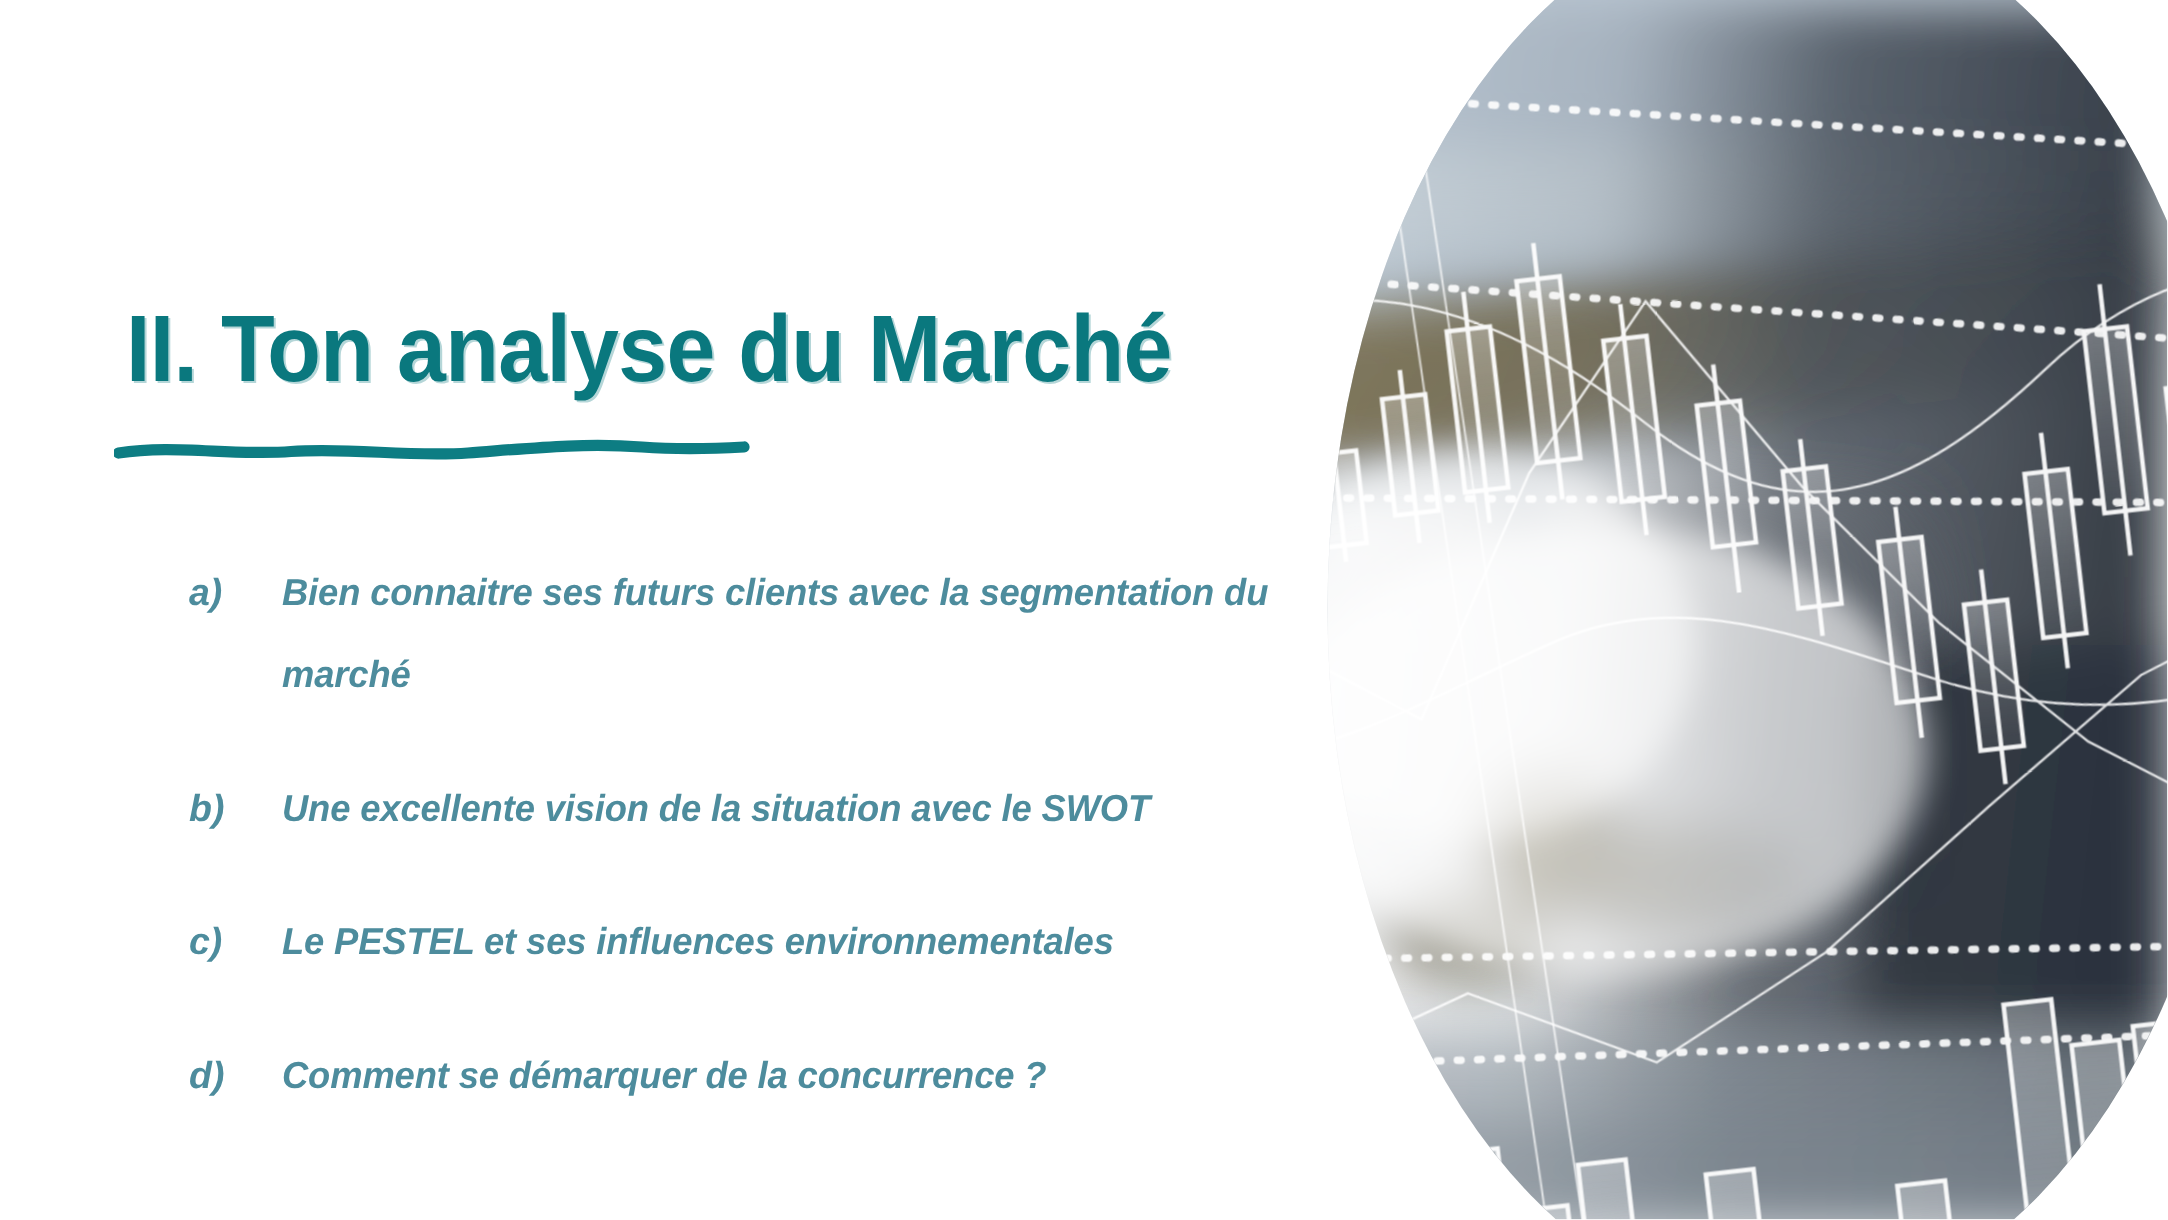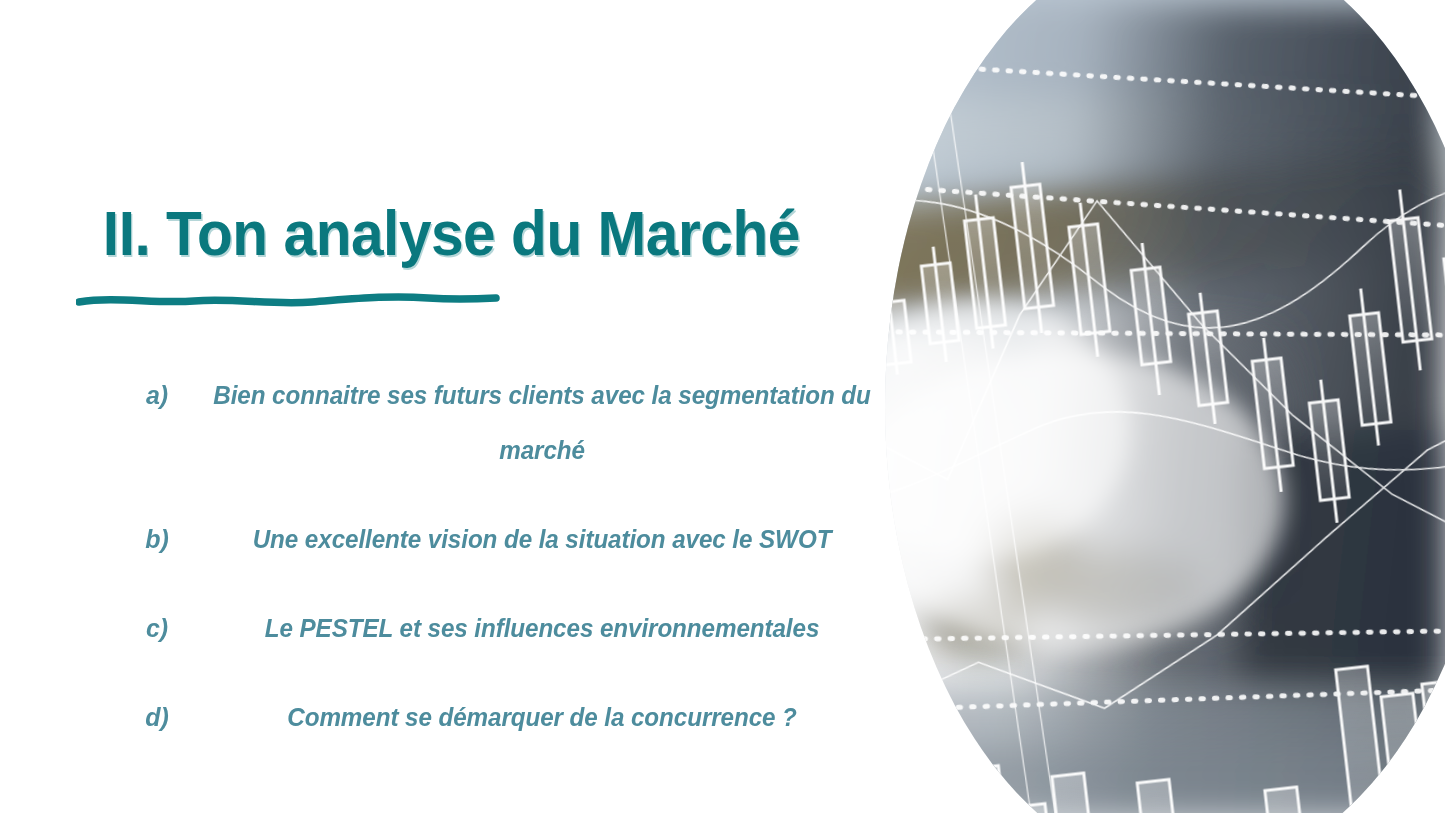--- a/index.html
+++ b/index.html
@@ -20,21 +20,20 @@
   }
 
   
   #text-column {
     position: absolute;
     left: 0;
     top: 0;
     width: 880px;
     height: 666px;
     z-index: 5;
-    text-align: center;
   }
 
   #slide-title {
     position: absolute;
     left: 84px;
     top: 196px;
     width: 790px;
     margin: 0;
     font-family: "Liberation Sans", "DejaVu Sans", sans-serif;
     font-weight: 700;

